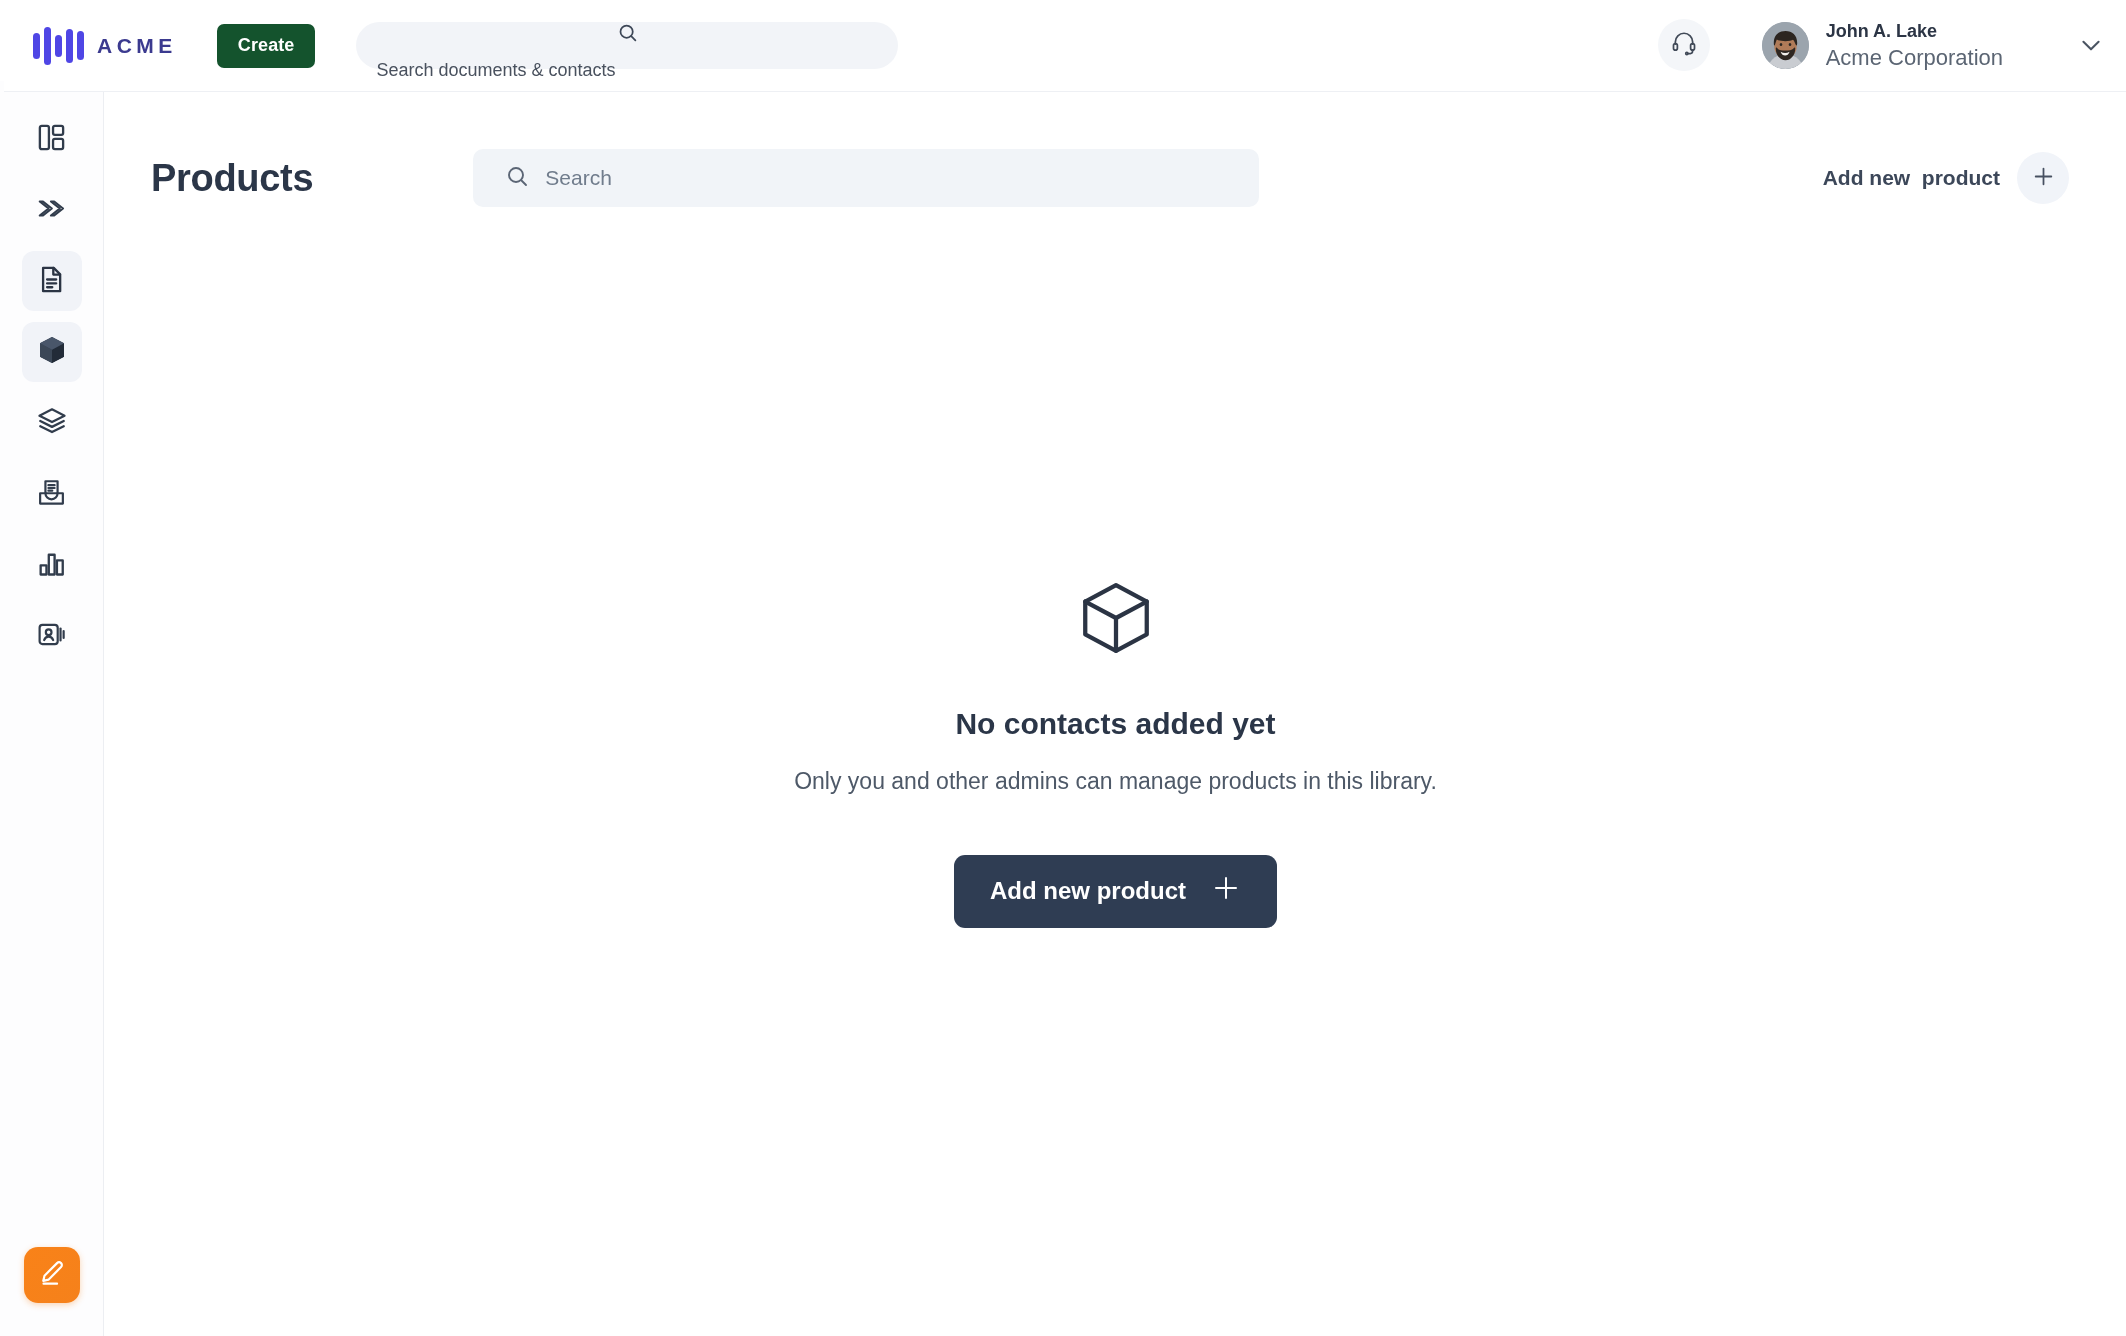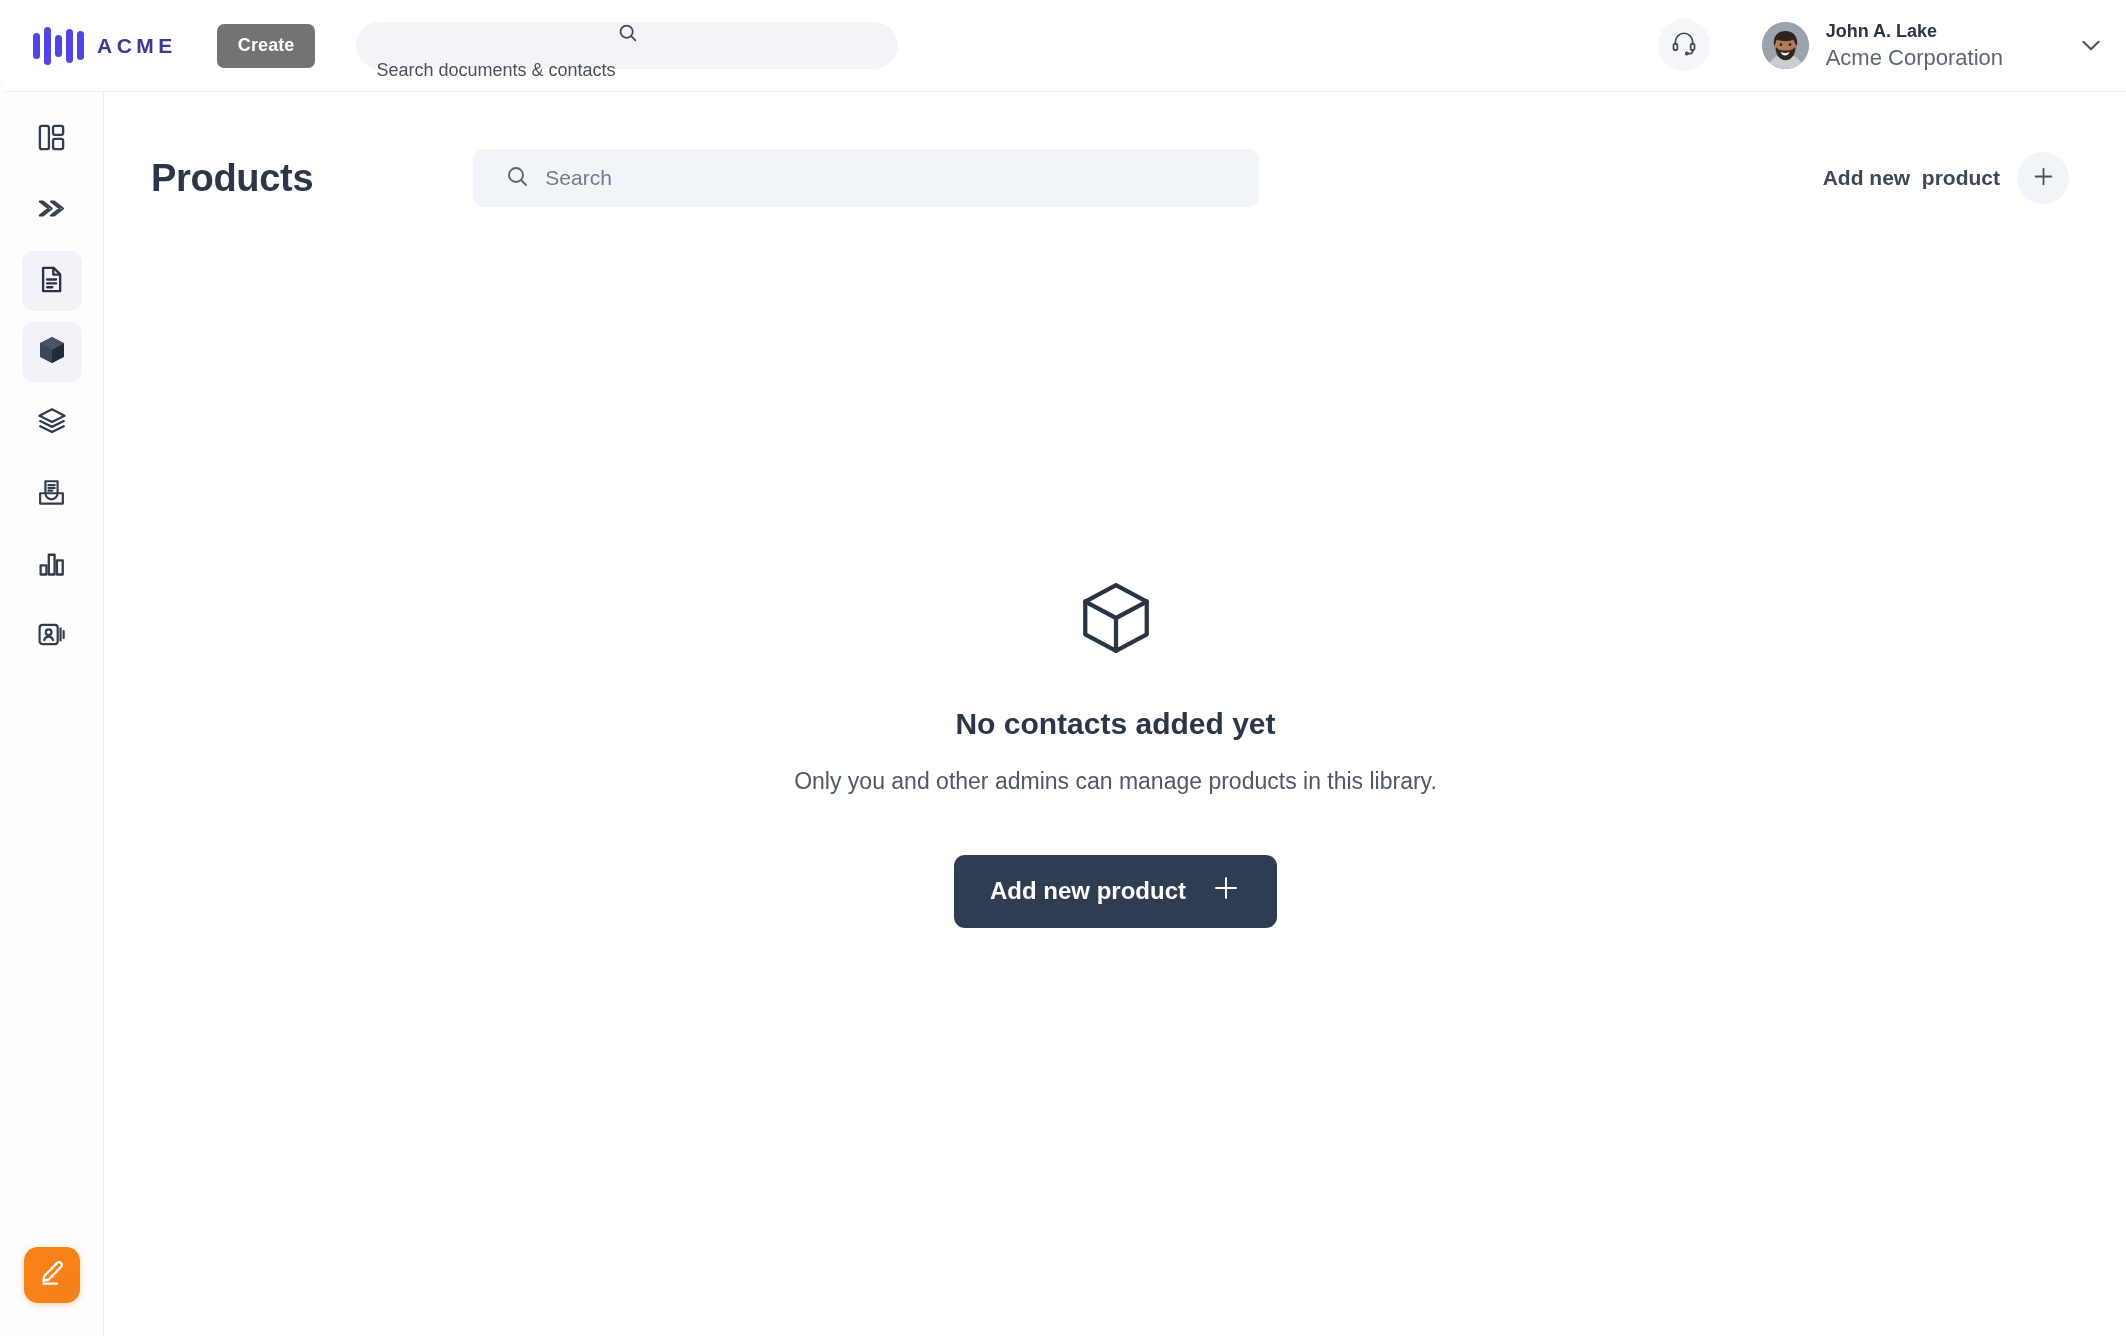--- a/index.html
+++ b/index.html
@@ -51,21 +51,21 @@
 
   .brand-name {
     font-size: 21px;
     font-weight: 700;
     letter-spacing: 4.5px;
     color: #3b3a8f;
   }
 
   .create-btn {
     margin-left: 40px;
-    background: #737373;
+    background: #14532d;
     color: #ffffff;
     border: none;
     border-radius: 7px;
     height: 44px;
     padding: 0 21px;
     font-size: 18px;
     font-weight: 600;
     font-family: "Liberation Sans", sans-serif;
     cursor: pointer;
     letter-spacing: .1px;

